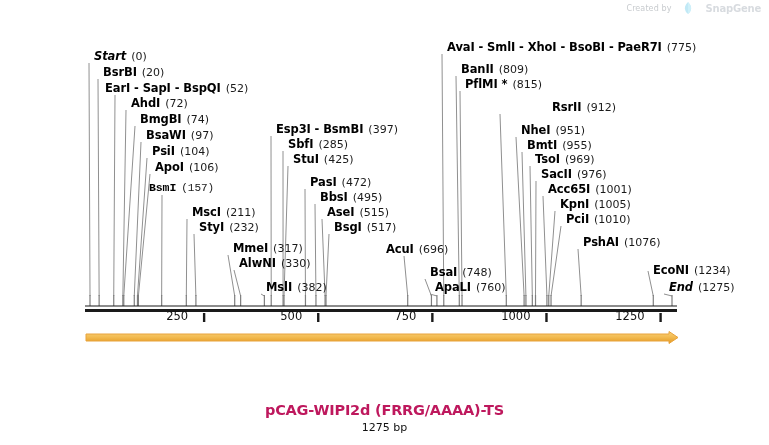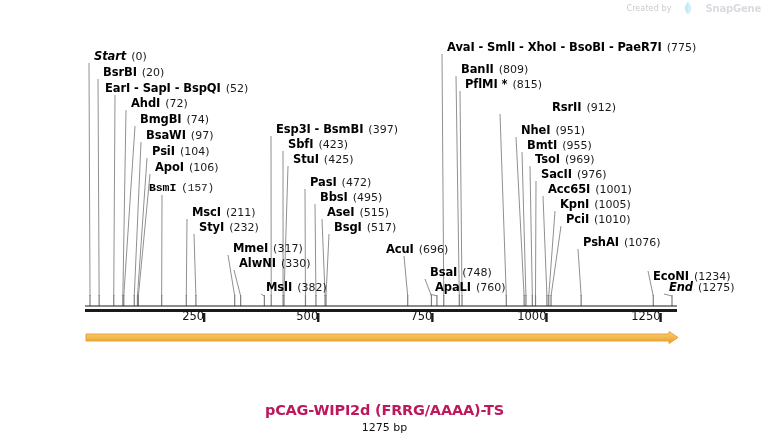--- a/index.html
+++ b/index.html
@@ -74,21 +74,21 @@
     width: 769px; height: 445px;
     pointer-events: none;
   }
   #ruler-labels { position: absolute; left: 0; top: 309px; width: 769px; height: 16px; }
   .tick-label {
     position: absolute;
     font-size: 11.5px;
     color: #111111;
     white-space: nowrap;
     transform: translateX(-100%);
-    padding-right: 0;
+    padding-right: 16px;
   }
 
   
   #caption {
     position: absolute;
     left: 0;
     top: 402px;
     width: 769px;
     text-align: center;
   }
@@ -168,42 +168,42 @@
       <div class="enz-label" style="left: 146px; top: 129px;"><span class="nm">BsaWI</span><span class="pos">(97)</span></div>
       <div class="enz-label" style="left: 152px; top: 145px;"><span class="nm">PsiI</span><span class="pos">(104)</span></div>
       <div class="enz-label" style="left: 155px; top: 161px;"><span class="nm">ApoI</span><span class="pos">(106)</span></div>
       <div class="enz-label" style="left: 149px; top: 182px; font-family: Liberation Mono, monospace;"><span class="nm">BsmI</span><span class="pos">(157)</span></div>
       <div class="enz-label" style="left: 192px; top: 206px;"><span class="nm">MscI</span><span class="pos">(211)</span></div>
       <div class="enz-label" style="left: 199px; top: 221px;"><span class="nm">StyI</span><span class="pos">(232)</span></div>
       <div class="enz-label" style="left: 233px; top: 242px;"><span class="nm">MmeI</span><span class="pos">(317)</span></div>
       <div class="enz-label" style="left: 239px; top: 257px;"><span class="nm">AlwNI</span><span class="pos">(330)</span></div>
       <div class="enz-label" style="left: 266px; top: 281px;"><span class="nm">MslI</span><span class="pos">(382)</span></div>
       <div class="enz-label" style="left: 276px; top: 123px;"><span class="nm">Esp3I - BsmBI</span><span class="pos">(397)</span></div>
-      <div class="enz-label" style="left: 288px; top: 138px;"><span class="nm">SbfI</span><span class="pos">(423)</span></div>
+      <div class="enz-label" style="left: 288px; top: 138px;"><span class="nm">SbfI</span><span class="pos">(285)</span></div>
       <div class="enz-label" style="left: 293px; top: 153px;"><span class="nm">StuI</span><span class="pos">(425)</span></div>
       <div class="enz-label" style="left: 310px; top: 176px;"><span class="nm">PasI</span><span class="pos">(472)</span></div>
       <div class="enz-label" style="left: 320px; top: 191px;"><span class="nm">BbsI</span><span class="pos">(495)</span></div>
       <div class="enz-label" style="left: 327px; top: 206px;"><span class="nm">AseI</span><span class="pos">(515)</span></div>
       <div class="enz-label" style="left: 334px; top: 221px;"><span class="nm">BsgI</span><span class="pos">(517)</span></div>
       <div class="enz-label" style="left: 386px; top: 243px;"><span class="nm">AcuI</span><span class="pos">(696)</span></div>
       <div class="enz-label" style="left: 430px; top: 266px;"><span class="nm">BsaI</span><span class="pos">(748)</span></div>
       <div class="enz-label" style="left: 435px; top: 281px;"><span class="nm">ApaLI</span><span class="pos">(760)</span></div>
       <div class="enz-label" style="left: 447px; top: 41px;"><span class="nm">AvaI - SmlI - XhoI - BsoBI - PaeR7I</span><span class="pos">(775)</span></div>
       <div class="enz-label" style="left: 461px; top: 63px;"><span class="nm">BanII</span><span class="pos">(809)</span></div>
       <div class="enz-label" style="left: 465px; top: 78px;"><span class="nm">PflMI *</span><span class="pos">(815)</span></div>
       <div class="enz-label" style="left: 505px; top: 101px; margin-left: 47px;"><span class="nm">RsrII</span><span class="pos">(912)</span></div>
       <div class="enz-label" style="left: 521px; top: 124px;"><span class="nm">NheI</span><span class="pos">(951)</span></div>
       <div class="enz-label" style="left: 527px; top: 139px;"><span class="nm">BmtI</span><span class="pos">(955)</span></div>
       <div class="enz-label" style="left: 535px; top: 153px;"><span class="nm">TsoI</span><span class="pos">(969)</span></div>
       <div class="enz-label" style="left: 541px; top: 168px;"><span class="nm">SacII</span><span class="pos">(976)</span></div>
       <div class="enz-label" style="left: 548px; top: 183px;"><span class="nm">Acc65I</span><span class="pos">(1001)</span></div>
       <div class="enz-label" style="left: 560px; top: 198px;"><span class="nm">KpnI</span><span class="pos">(1005)</span></div>
       <div class="enz-label" style="left: 566px; top: 213px;"><span class="nm">PciI</span><span class="pos">(1010)</span></div>
       <div class="enz-label" style="left: 583px; top: 236px;"><span class="nm">PshAI</span><span class="pos">(1076)</span></div>
-      <div class="enz-label" style="left: 653px; top: 270px;"><span class="nm">EcoNI</span><span class="pos">(1234)</span></div>
+      <div class="enz-label" style="left: 653px; top: 264px;"><span class="nm">EcoNI</span><span class="pos">(1234)</span></div>
       <div class="enz-label" style="left: 669px; top: 281px;"><span class="nm ital">End</span><span class="pos">(1275)</span></div>
     </div>
 
   <svg id="axis-wrap" width="769" height="445">
       <line x1="90" y1="295" x2="90" y2="306" stroke="#7d7d7d" stroke-width="1.2"></line>
       <line x1="99.12941176470588" y1="295" x2="99.12941176470588" y2="306" stroke="#7d7d7d" stroke-width="1.2"></line>
       <line x1="113.73647058823529" y1="295" x2="113.73647058823529" y2="306" stroke="#7d7d7d" stroke-width="1.2"></line>
       <line x1="122.86588235294118" y1="295" x2="122.86588235294118" y2="306" stroke="#7d7d7d" stroke-width="1.2"></line>
       <line x1="123.77882352941177" y1="295" x2="123.77882352941177" y2="306" stroke="#7d7d7d" stroke-width="1.2"></line>
       <line x1="134.27764705882353" y1="295" x2="134.27764705882353" y2="306" stroke="#7d7d7d" stroke-width="1.2"></line>

